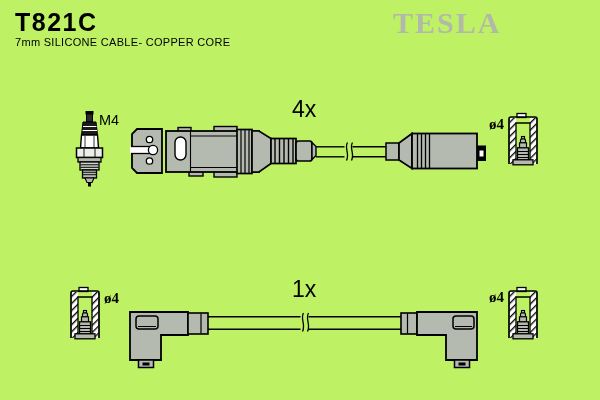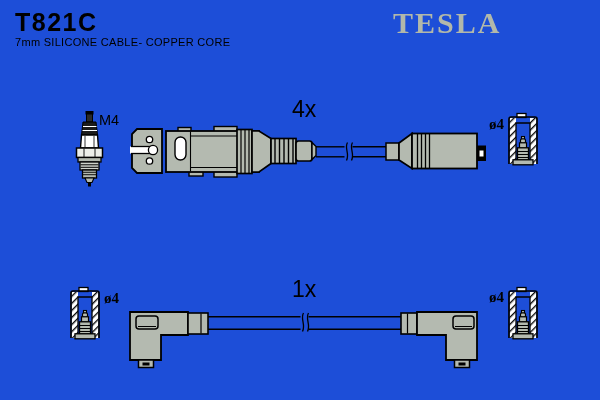--- a/index.html
+++ b/index.html
@@ -1,19 +1,19 @@
 <!DOCTYPE html>
 <html><head>
 <meta charset="utf-8">
 <style>
   html,body{margin:0;padding:0;background:#fff;}
   .page{
     position:relative;
     width:600px;height:400px;
-    background:#1d4ed8;
+    background:#bef264;
     font-family:"Liberation Sans", sans-serif;
     overflow:hidden;
   }
   svg text{user-select:none;}
   .pn{font-family:"Liberation Sans",sans-serif;font-weight:bold;font-size:25px;letter-spacing:1.5px;fill:#000;}
   .sub{font-family:"Liberation Sans",sans-serif;font-size:11px;letter-spacing:0.3px;fill:#000;}
   .brand{font-family:"Liberation Serif",serif;font-weight:bold;font-size:30px;letter-spacing:2px;fill:#b2b8aa;}
   .qty{font-family:"Liberation Sans",sans-serif;font-size:23px;fill:#000;}
   .thread{font-family:"Liberation Sans",sans-serif;font-size:14.5px;fill:#000;}
   .dia{font-family:"Liberation Serif",serif;font-weight:bold;font-size:15px;fill:#000;}

